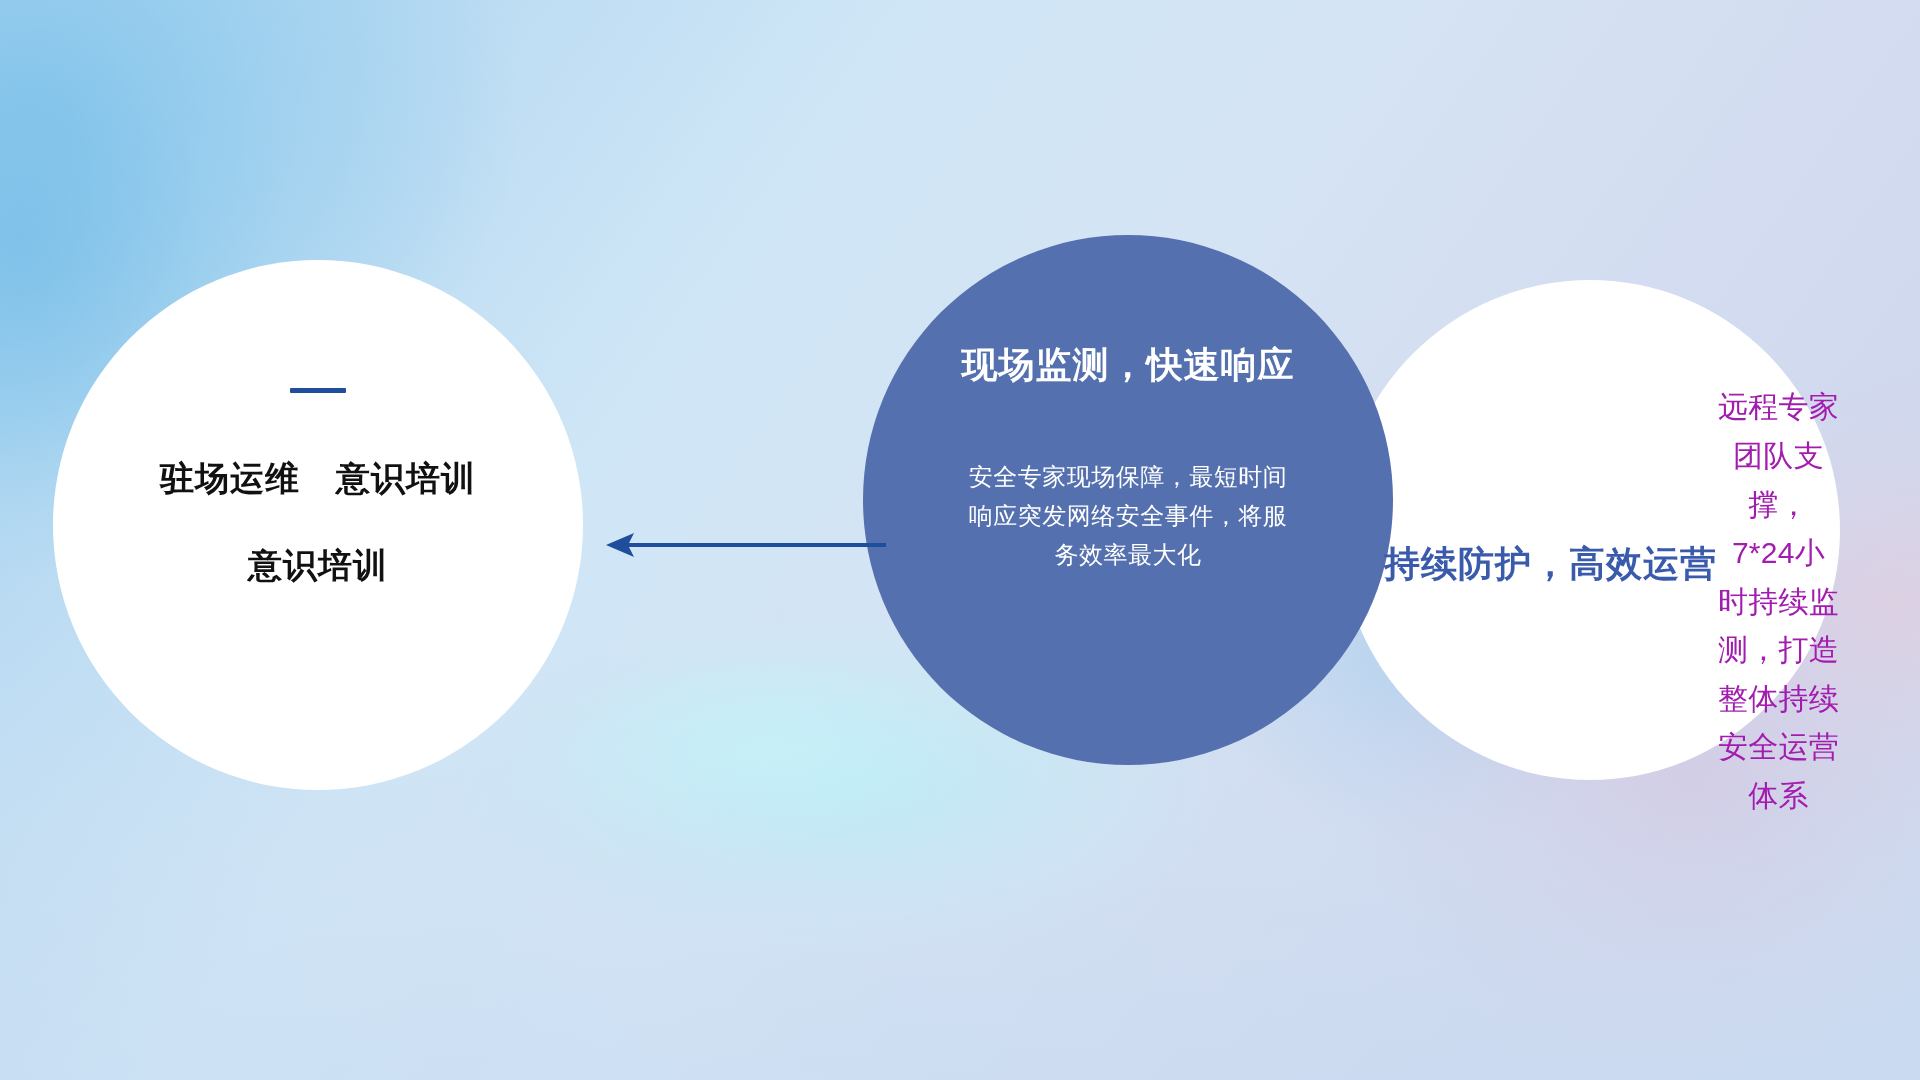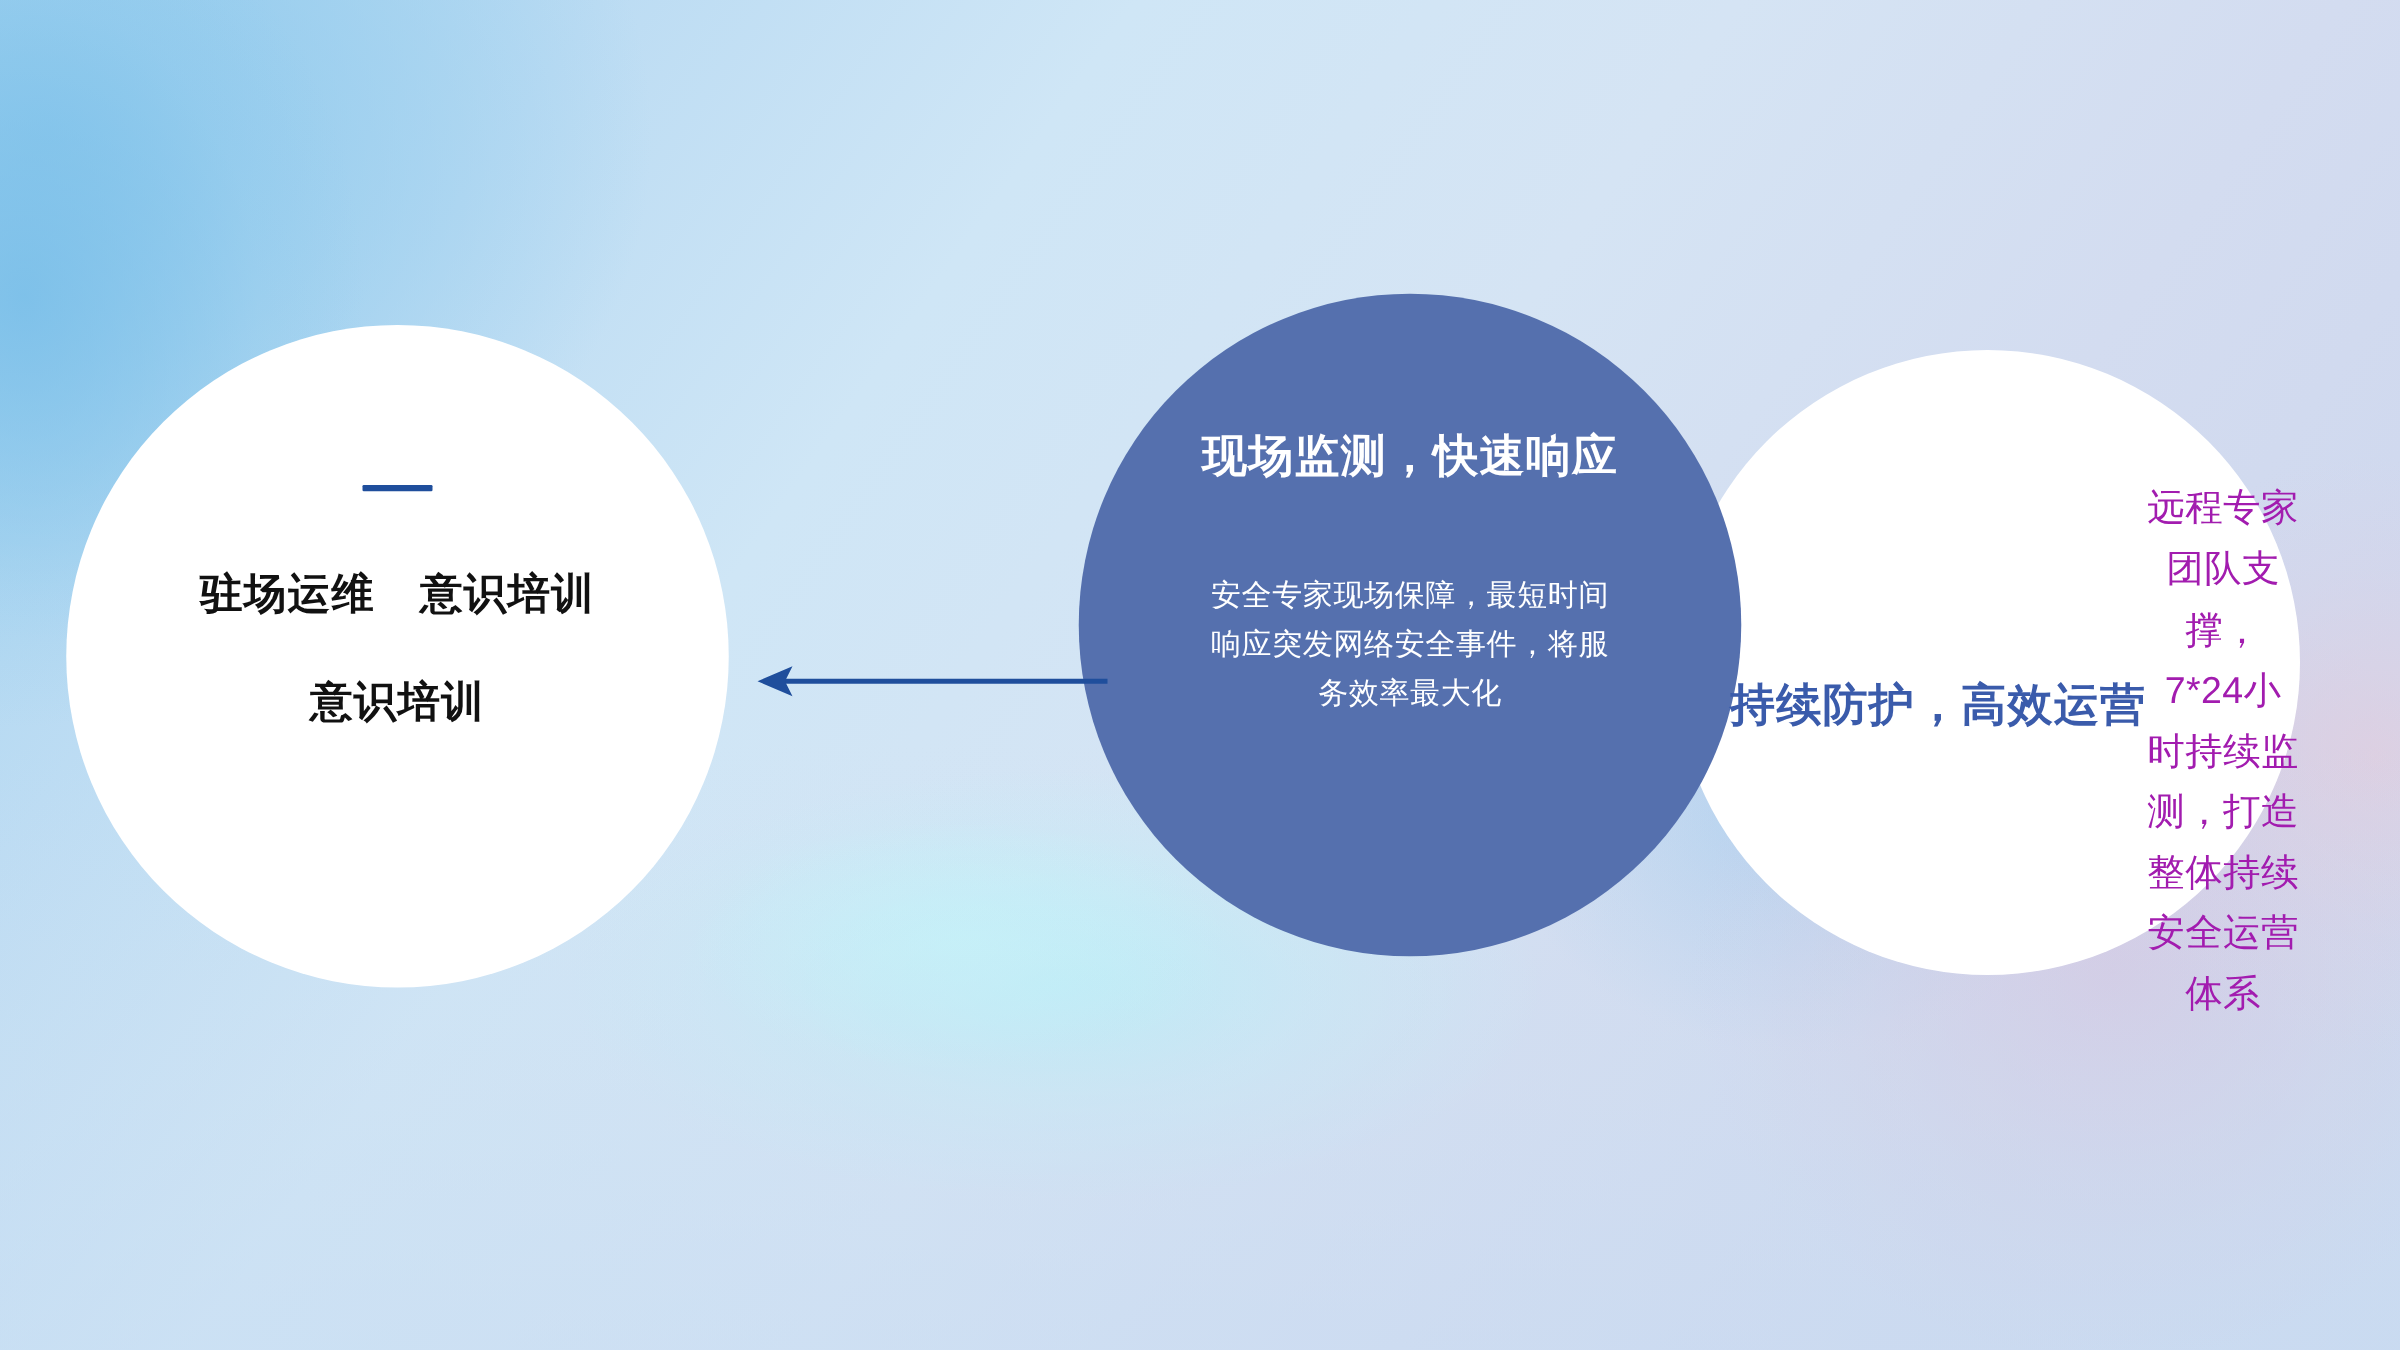--- a/index.html
+++ b/index.html
@@ -138,21 +138,20 @@
     border-radius: 1px;
     margin-bottom: 64px;
   }
   .tag-row {
     display: flex;
     justify-content: center;
     align-items: baseline;
     gap: 36px;
     margin-bottom: 30px;
     white-space: nowrap;
-    font-family: Liberation Mono, monospace;
   }
   .tag {
     font-size: 34px;
     font-weight: bold;
     color: #111111;
     letter-spacing: 1px;
     line-height: 1.25;
   }
   #tag-row-3 {
     margin-top: 14px;

